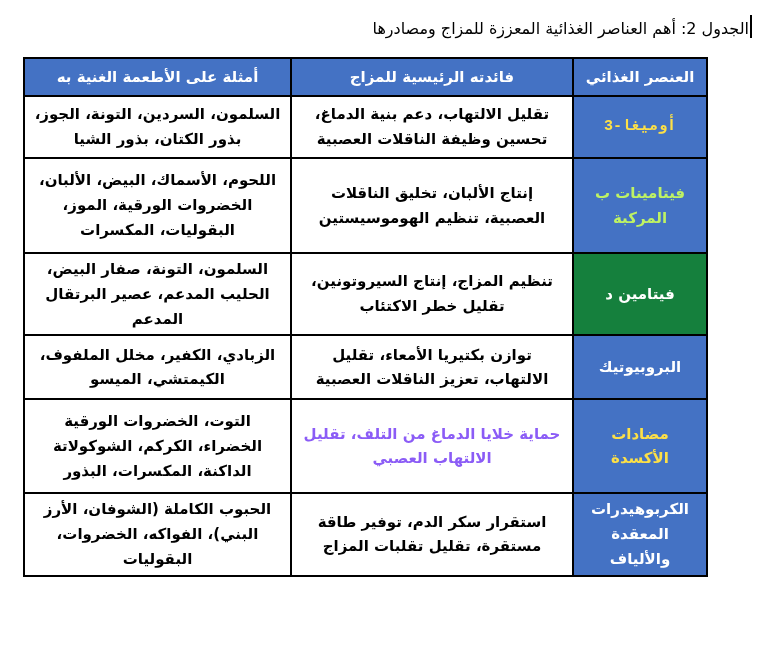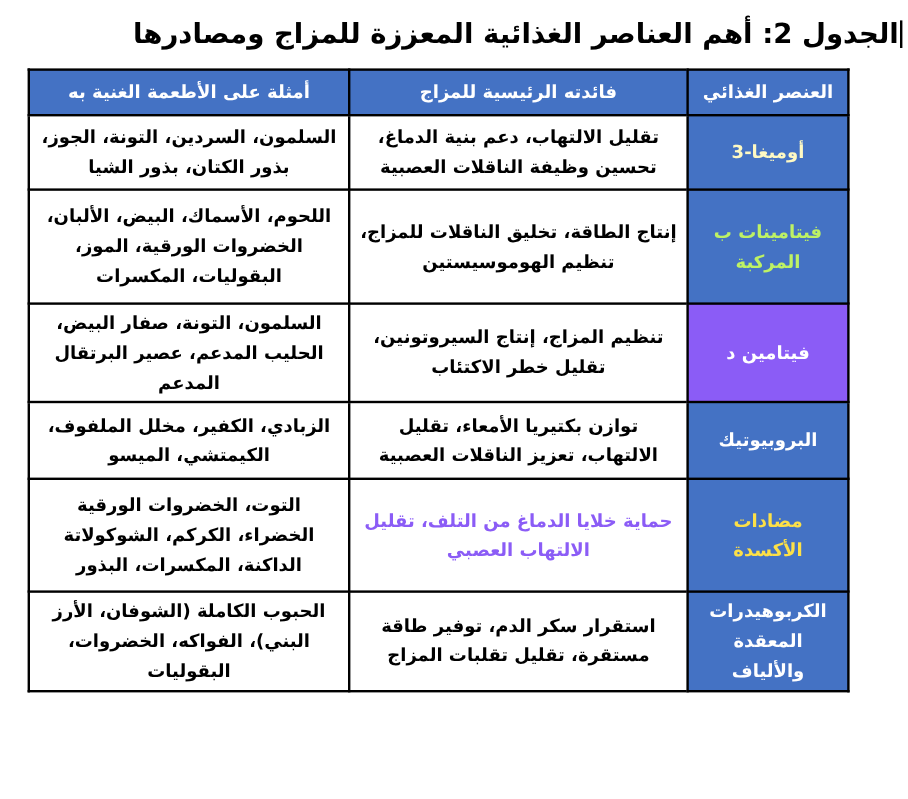--- a/index.html
+++ b/index.html
@@ -12,22 +12,22 @@
   .page {
     position: relative;
     width: 757px; height: 666px;
     padding-top: 14px;
     direction: rtl;
   }
   .title-row {
     text-align: right;
     padding-right: 5px;
     margin-bottom: 13px;
-    font-size: 23px;
-    font-weight: bold;
+    font-size: 16px;
+    font-weight: normal;
     color: #000000;
     line-height: 30px;
     white-space: nowrap;
   }
   .cursor {
     display: inline-block;
     width: 2px; height: 23px;
     background: #000000;
     vertical-align: -4px;
     margin-left: 1px;
@@ -74,31 +74,31 @@
   <table class="nutrition-table">
     <thead>
       <tr>
         <th class="col-element hdr" style="background: rgb(68, 114, 196); color: rgb(255, 255, 255);">العنصر الغذائي</th>
         <th class="col-benefit hdr" style="background: rgb(68, 114, 196); color: rgb(255, 255, 255);">فائدته الرئيسية للمزاج</th>
         <th class="col-foods hdr" style="background: rgb(68, 114, 196); color: rgb(255, 255, 255);">أمثلة على الأطعمة الغنية به</th>
       </tr>
     </thead>
     <tbody>
       <tr class="r1">
-        <td class="col-element elem" style="background: rgb(68, 114, 196); color: #fef9c3;">أوميغا-3</td>
+        <td class="col-element elem" style="background: rgb(68, 114, 196); color: #fde047; font-family: Liberation Mono, monospace;">أوميغا-3</td>
         <td class="col-benefit" style="color: rgb(0, 0, 0);">تقليل الالتهاب، دعم بنية الدماغ، تحسين وظيفة الناقلات العصبية</td>
         <td class="col-foods" style="color: rgb(0, 0, 0);">السلمون، السردين، التونة، الجوز، بذور الكتان، بذور الشيا</td>
       </tr>
       <tr class="r2">
         <td class="col-element elem" style="background: rgb(68, 114, 196); color: #bef264;">فيتامينات ب المركبة</td>
-        <td class="col-benefit" style="color: rgb(0, 0, 0);">إنتاج الطاقة، تخليق الناقلات للمزاج، تنظيم الهوموسيستين</td>
+        <td class="col-benefit" style="color: rgb(0, 0, 0);">إنتاج الألبان، تخليق الناقلات العصبية، تنظيم الهوموسيستين</td>
         <td class="col-foods" style="color: rgb(0, 0, 0);">اللحوم، الأسماك، البيض، الألبان، الخضروات الورقية، الموز، البقوليات، المكسرات</td>
       </tr>
       <tr class="r4">
-        <td class="col-element elem" style="background: #8b5cf6; color: rgb(255, 255, 255);">فيتامين د</td>
+        <td class="col-element elem" style="background: #15803d; color: rgb(255, 255, 255);">فيتامين د</td>
         <td class="col-benefit" style="color: rgb(0, 0, 0);">تنظيم المزاج، إنتاج السيروتونين، تقليل خطر الاكتئاب</td>
         <td class="col-foods" style="color: rgb(0, 0, 0);">السلمون، التونة، صفار البيض، الحليب المدعم، عصير البرتقال المدعم</td>
       </tr>
       <tr class="r5">
         <td class="col-element elem" style="background: rgb(68, 114, 196); color: rgb(255, 255, 255);">البروبيوتيك</td>
         <td class="col-benefit" style="color: rgb(0, 0, 0);">توازن بكتيريا الأمعاء، تقليل الالتهاب، تعزيز الناقلات العصبية</td>
         <td class="col-foods" style="color: rgb(0, 0, 0); border-radius: 11px;">الزبادي، الكفير، مخلل الملفوف، الكيمتشي، الميسو</td>
       </tr>
       <tr class="r6">
         <td class="col-element elem" style="background: rgb(68, 114, 196); color: #fde047;">مضادات الأكسدة</td>

